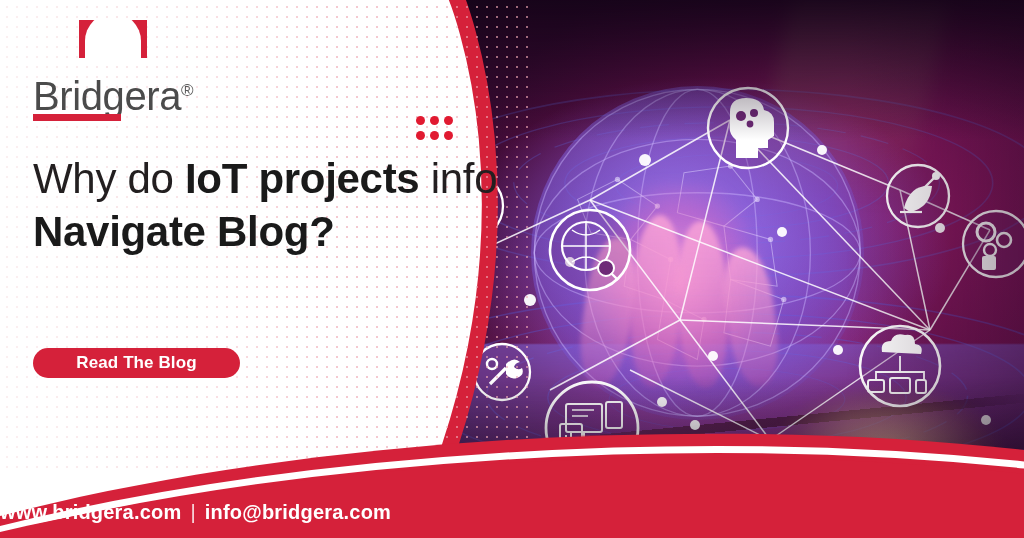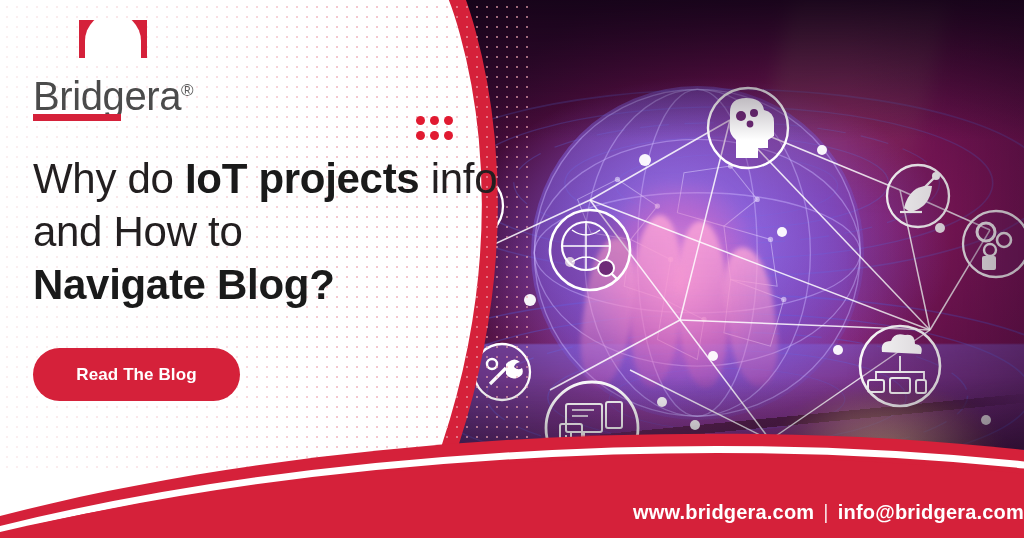--- a/index.html
+++ b/index.html
@@ -214,21 +214,21 @@
   .headline b { font-weight:700; color:#1a1a1a;text-align:center; }
   .headline .ln { display:block; white-space:nowrap; }
 
   
   .cta {
     position:absolute;
     left:33px; top:348px;
     display:inline-flex;
     align-items:center;
     justify-content:center;
-    min-width:207px; height:53px;
+    min-width:207px; height:30px;
     padding:0 26px;
     background:#d5213a;
     color:#ffffff;
     border:none;
     border-radius:999px;
     font-size:17px;
     font-weight:700;
     letter-spacing:.1px;
     cursor:pointer;
     font-family:"Liberation Sans", sans-serif;
@@ -238,21 +238,21 @@
   .footer {
     position:absolute;
     left:0; bottom:0;
     width:1024px; height:110px;
   }
   .footer svg { position:absolute; inset:0; width:100%; height:100%; }
   .footer-text {
     position:absolute;
     left:0; bottom:14px;
     width:1024px;
-    text-align:right;
+    text-align:left;
     color:#ffffff;
     font-size:20px;
     font-weight:700;
     letter-spacing:.2px;
     white-space:nowrap;
   }
   .footer-text .sep {
     font-weight:400;
     opacity:.85;
     margin:0 9px;
@@ -461,21 +461,20 @@
     <i></i>
     <i></i>
     <i></i>
     <i></i>
     <i></i>
     <i></i>
   </div>
 
   <h1 class="headline">
     <span class="ln"><span>Why do </span><b>IoT projects</b><span> info</span></span>
-    <span class="ln">and How to</span>
     <span class="ln"><b>Navigate Blog?</b></span>
   </h1>
 
   <button class="cta">Read The Blog</button>
 
   <div class="footer">
     <svg viewBox="0 0 1024 110" preserveAspectRatio="none">
 
       <path d="M0 110 L0 88 C 300 10, 700 -14, 1024 22 L1024 110 Z" fill="#d5213a"></path>
 

